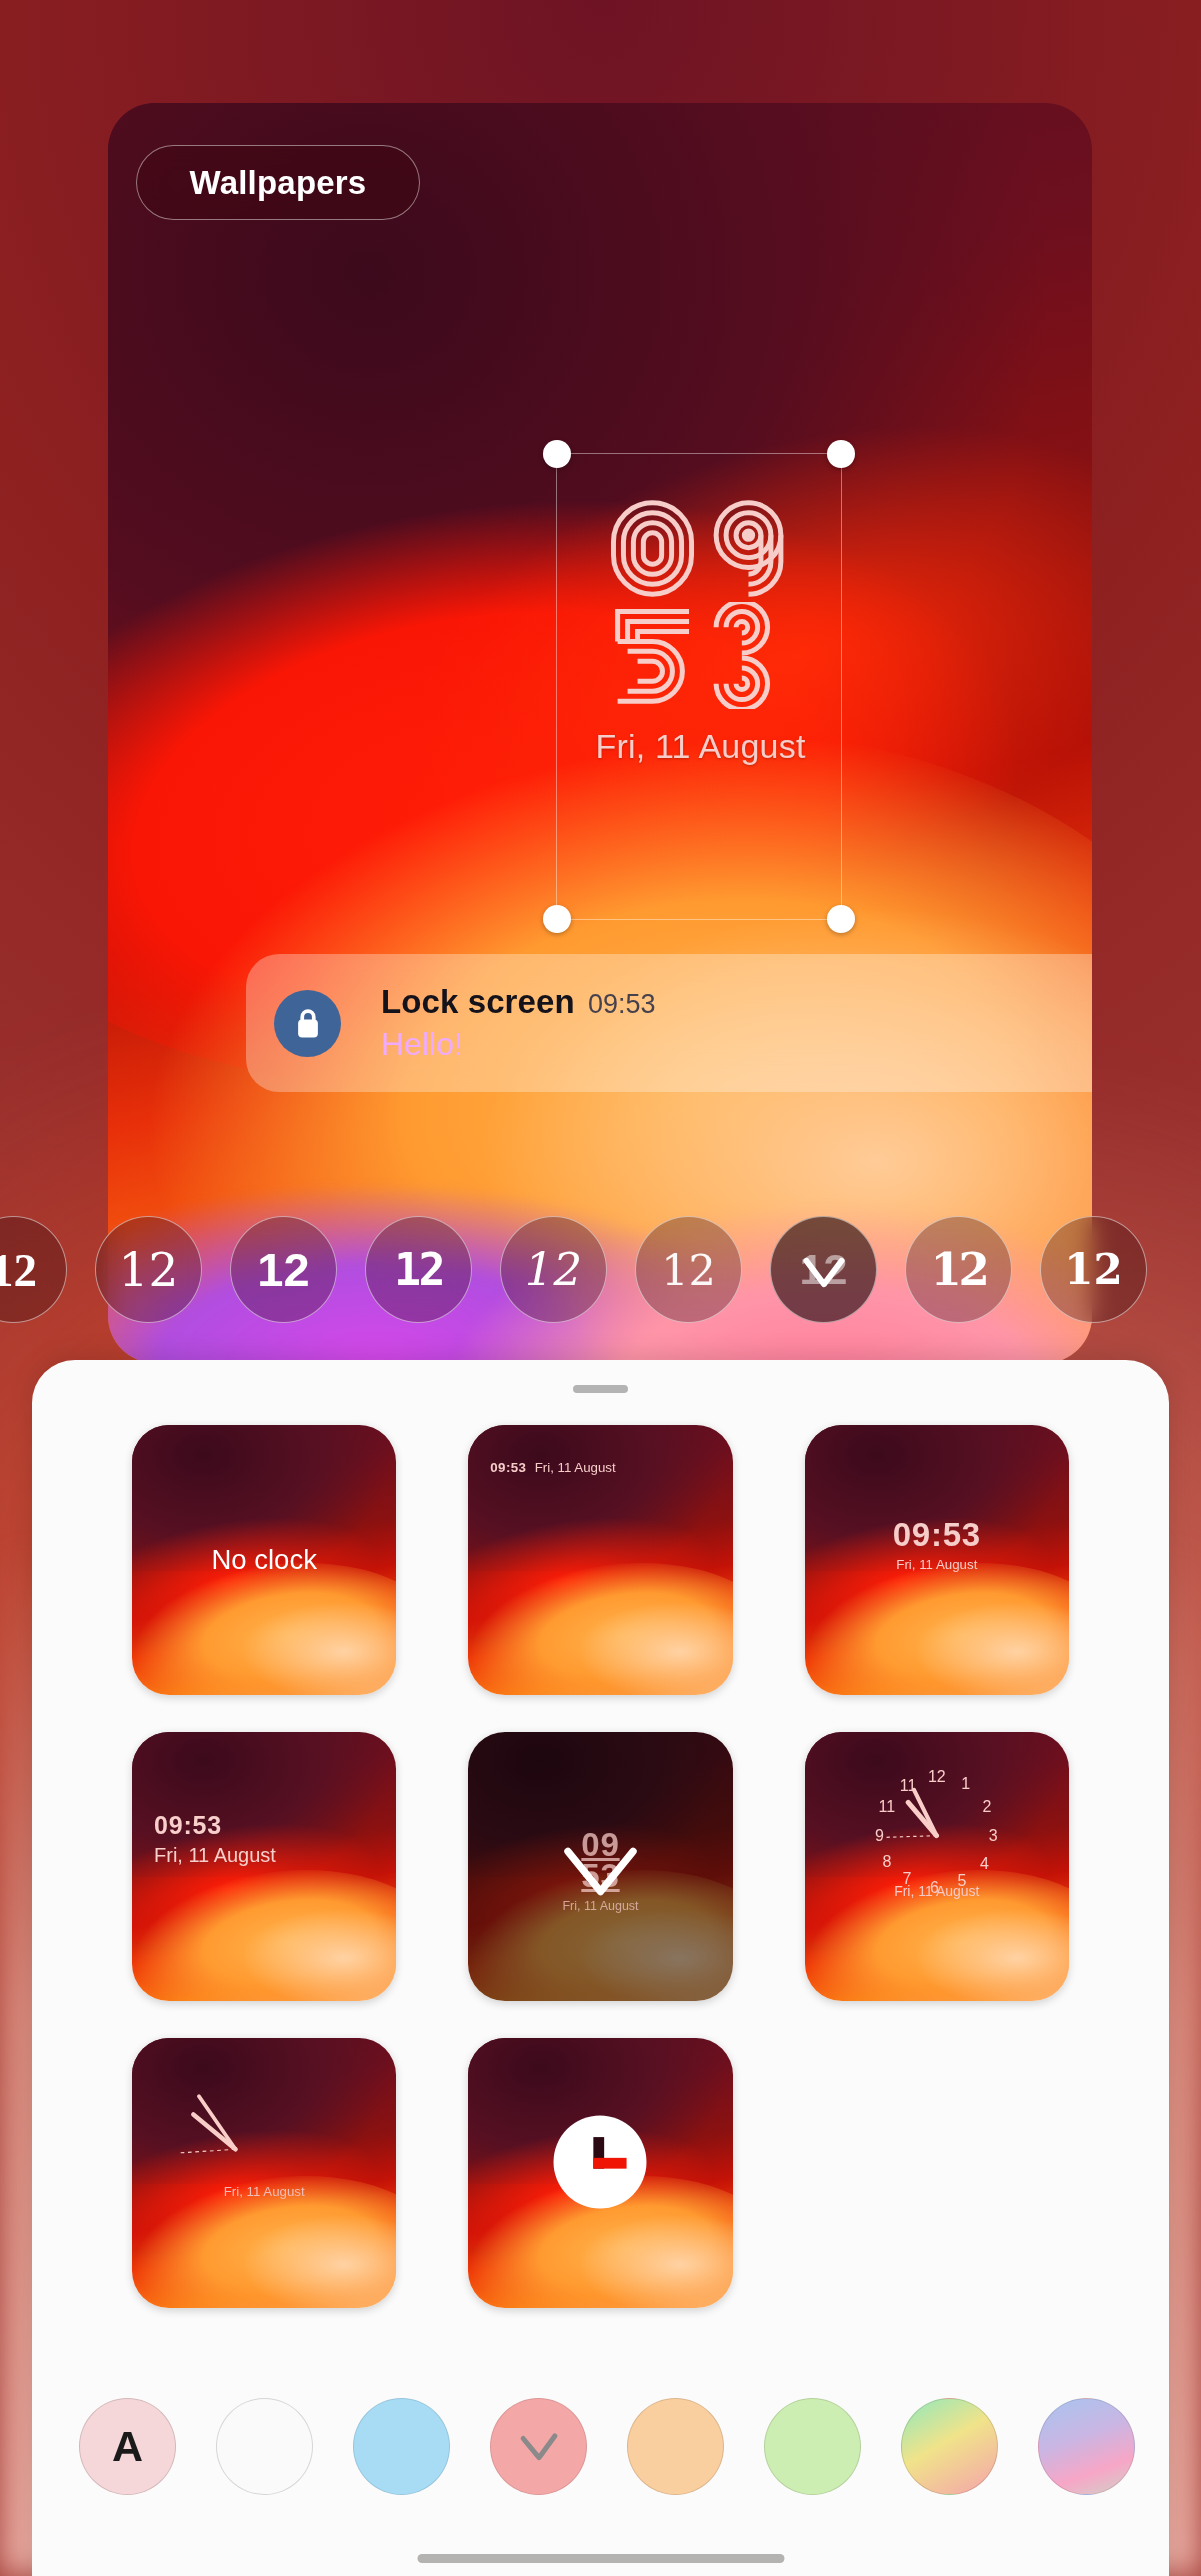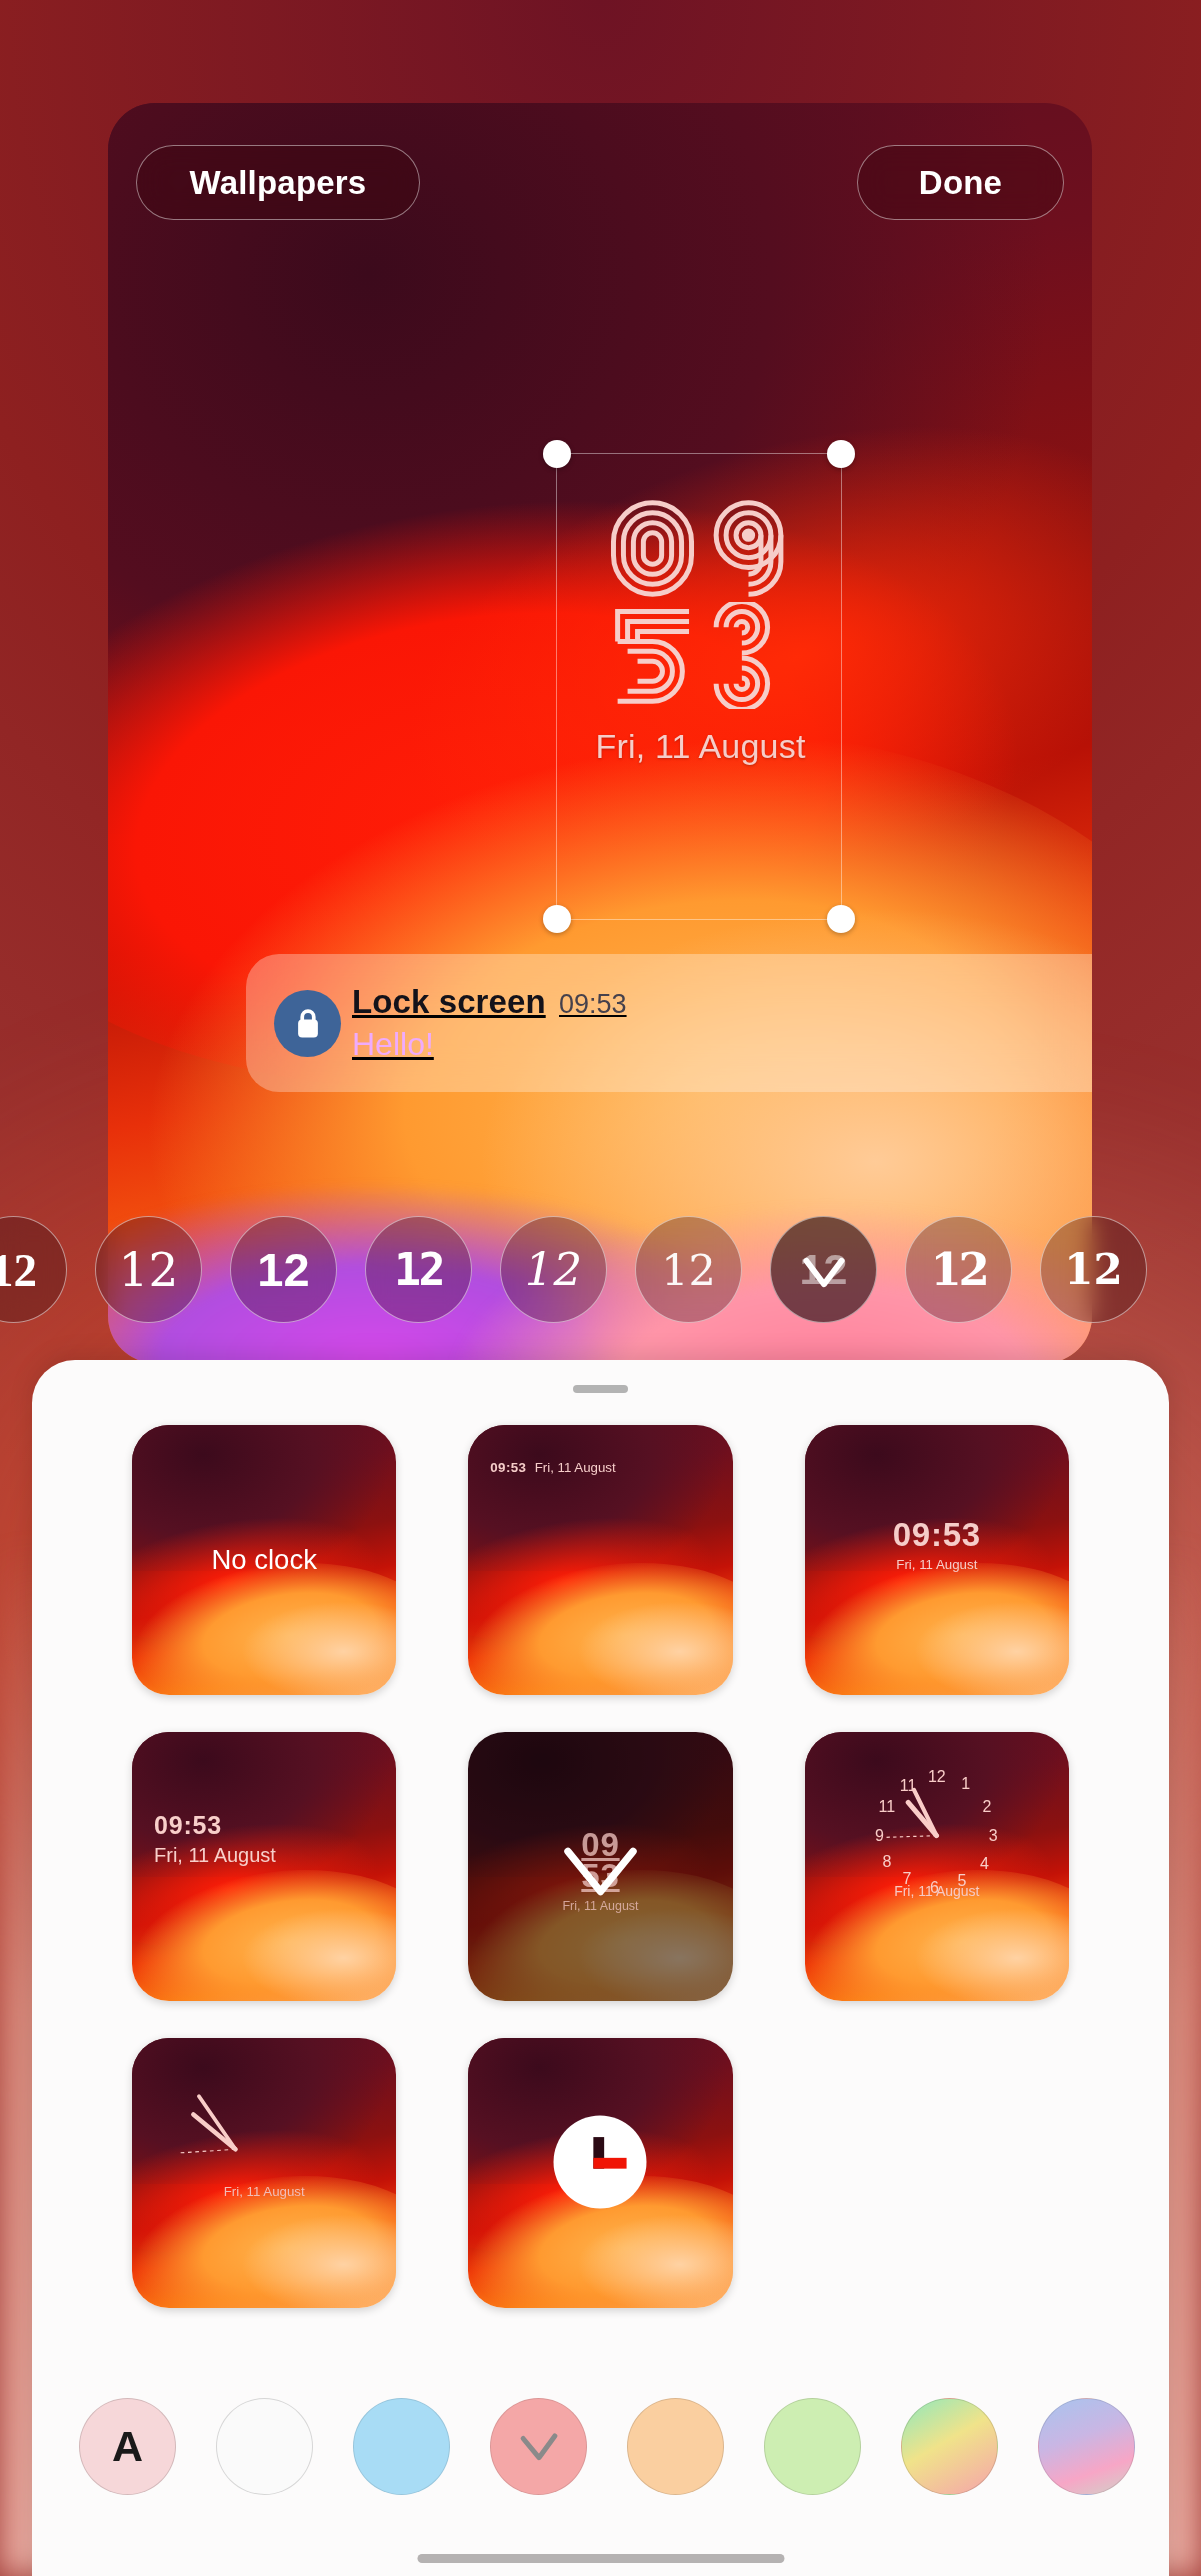--- a/index.html
+++ b/index.html
@@ -131,21 +131,21 @@
     background: rgba(255,255,255,.30);
     backdrop-filter: blur(22px);
     display:flex; align-items:center; padding: 0 28px;
     overflow:hidden;
   }
   .notif-icon {
     width: 67px; height: 67px; border-radius: 50%;
     background: #3e6498; flex: 0 0 auto;
     display:flex; align-items:center; justify-content:center;
   }
-  .notif-text { margin-left: 11px; flex:1 1 auto; min-width:0;text-decoration:underline; }
+  .notif-text { margin-left: 40px; flex:1 1 auto; min-width:0; }
   .notif-line1 { display:flex; align-items:baseline; gap: 13.3px; }
   .notif-title { font-size: 33px; font-weight: 700; color: #14121a; letter-spacing:0.1px; }
   .notif-time { font-size: 27px; font-weight: 400; color: #46414c; }
   .notif-body { font-size: 32px; color: #f0abfc; margin-top: 5px; }
 
   
   .font-strip {
     position:absolute; left: 0; top: 1211px;
     width: 1201px; height: 117px;
     display:flex; align-items:center; gap: 28px;
@@ -292,23 +292,20 @@
     <div class="wp-dark"></div>
     <div class="wp-wave-red"></div>
     <div class="wp-wave-red2"></div>
     <div class="wp-wave-orange"></div>
     <div class="wp-wave-peach"></div>
     <div class="wp-wave-magenta"></div>
     <div class="wp-wave-pink"></div>
 
     <div class="top-btn btn-wallpapers">
       <span>Wallpapers</span>
-    </div>
-    <div class="top-btn btn-done">
-      <span>Done</span>
     </div>
 
     <div class="clock-frame">
       <div class="handle h-tl"></div>
       <div class="handle h-tr"></div>
       <div class="handle h-bl"></div>
       <div class="handle h-br"></div>
     </div>
 
     <div class="clock-stack">

